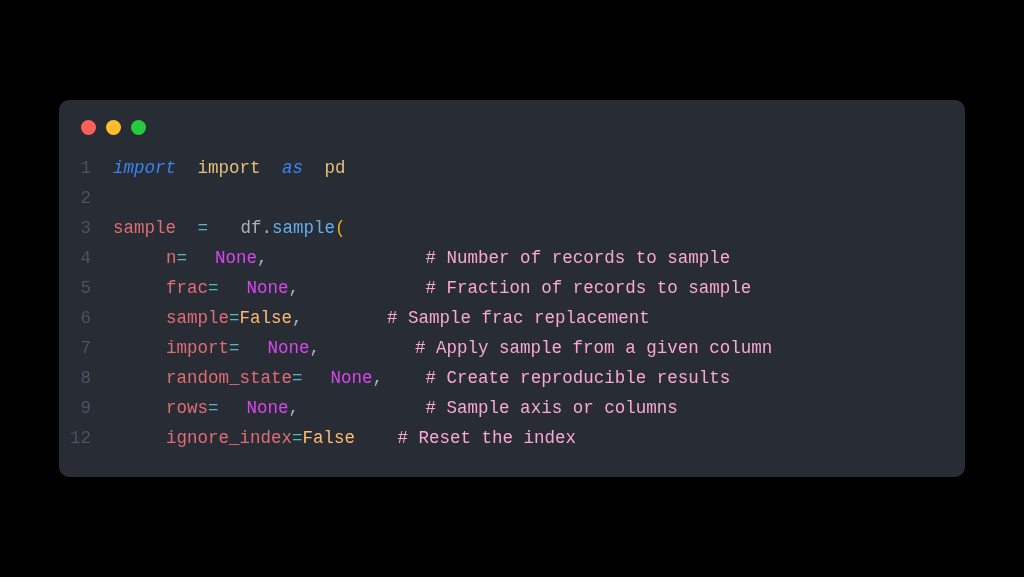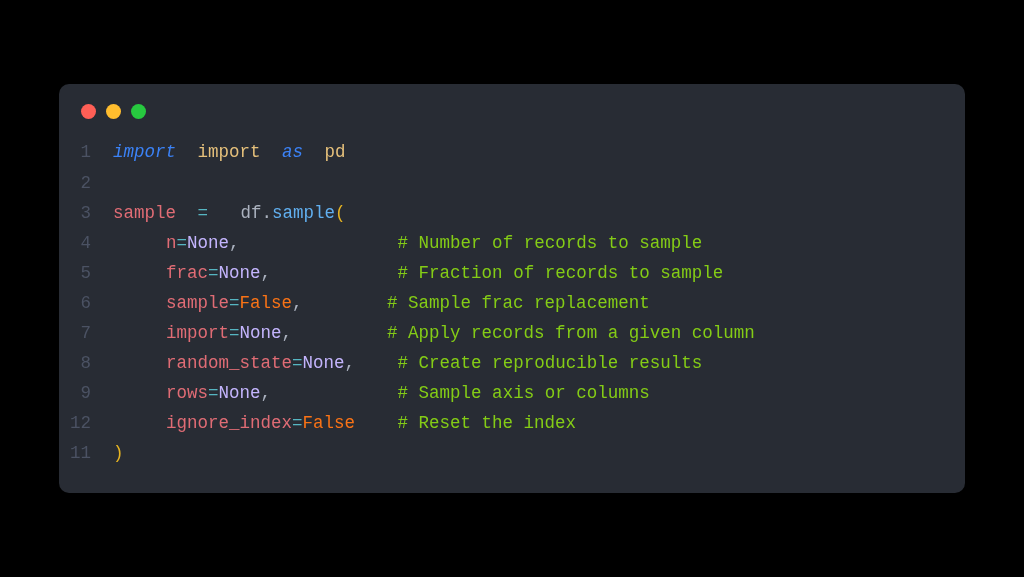--- a/index.html
+++ b/index.html
@@ -57,40 +57,39 @@
     }
     .keyword { color: #3b82f6; font-style: italic; }
     .module { color: #e5c07b; }
     .variable { color: #e06c75; }
     .operator { color: #56b6c2; }
     .plain { color: #abb2bf; margin-left: 11px; }
     .dot { color: #abb2bf; }
     .method { color: #61afef; }
     .paren { color: #e6b422; }
     .param { color: #e06c75; }
-    .none { color: #c4b5fd; }
-    .false { color: #f97316; }
-    .comment { color: #84cc16; }
+    .none { color: #d946ef; margin-left: 28px; }
+    .false { color: #fdba74; }
+    .comment { color: #f9a8d4; }
     .punct { color: #abb2bf; }
   </style>
 </head>
 <body>
 
 <div class="window">
   <div class="traffic-lights">
     <div class="light light-red"></div>
     <div class="light light-yellow"></div>
     <div class="light light-green"></div>
   </div>
   <div class="code-area" id="code-area">
       <div class="code-line"><span class="line-num">1</span><span class="code-content"><span class="keyword">import</span><span class="plain"> </span><span class="module">import</span><span class="plain"> </span><span class="keyword">as</span><span class="plain"> </span><span class="module">pd</span></span></div>
       <div class="code-line"><span class="line-num">2</span><span class="code-content"></span></div>
       <div class="code-line"><span class="line-num">3</span><span class="code-content"><span class="variable">sample</span><span class="plain"> </span><span class="operator">=</span><span class="plain"> </span><span class="plain">df</span><span class="dot">.</span><span class="method">sample</span><span class="paren">(</span></span></div>
       <div class="code-line"><span class="line-num">4</span><span class="code-content"><span class="plain">    </span><span class="param">n</span><span class="operator">=</span><span class="none">None</span><span class="punct">,</span><span class="plain">              </span><span class="comment"># Number of records to sample</span></span></div>
       <div class="code-line"><span class="line-num">5</span><span class="code-content"><span class="plain">    </span><span class="param">frac</span><span class="operator">=</span><span class="none">None</span><span class="punct">,</span><span class="plain">           </span><span class="comment"># Fraction of records to sample</span></span></div>
       <div class="code-line"><span class="line-num">6</span><span class="code-content"><span class="plain">    </span><span class="param">sample</span><span class="operator">=</span><span class="false">False</span><span class="punct">,</span><span class="plain">       </span><span class="comment"># Sample frac replacement</span></span></div>
-      <div class="code-line"><span class="line-num">7</span><span class="code-content"><span class="plain">    </span><span class="param">import</span><span class="operator">=</span><span class="none">None</span><span class="punct">,</span><span class="plain">        </span><span class="comment"># Apply records from a given column</span></span></div>
+      <div class="code-line"><span class="line-num">7</span><span class="code-content"><span class="plain">    </span><span class="param">import</span><span class="operator">=</span><span class="none">None</span><span class="punct">,</span><span class="plain">        </span><span class="comment"># Apply sample from a given column</span></span></div>
       <div class="code-line"><span class="line-num">8</span><span class="code-content"><span class="plain">    </span><span class="param">random_state</span><span class="operator">=</span><span class="none">None</span><span class="punct">,</span><span class="plain">   </span><span class="comment"># Create reproducible results</span></span></div>
       <div class="code-line"><span class="line-num">9</span><span class="code-content"><span class="plain">    </span><span class="param">rows</span><span class="operator">=</span><span class="none">None</span><span class="punct">,</span><span class="plain">           </span><span class="comment"># Sample axis or columns</span></span></div>
       <div class="code-line"><span class="line-num">12</span><span class="code-content"><span class="plain">    </span><span class="param">ignore_index</span><span class="operator">=</span><span class="false">False</span><span class="plain">   </span><span class="comment"># Reset the index</span></span></div>
-      <div class="code-line"><span class="line-num">11</span><span class="code-content"><span class="paren">)</span></span></div>
     </div>
 </div>
 
 </body></html>

